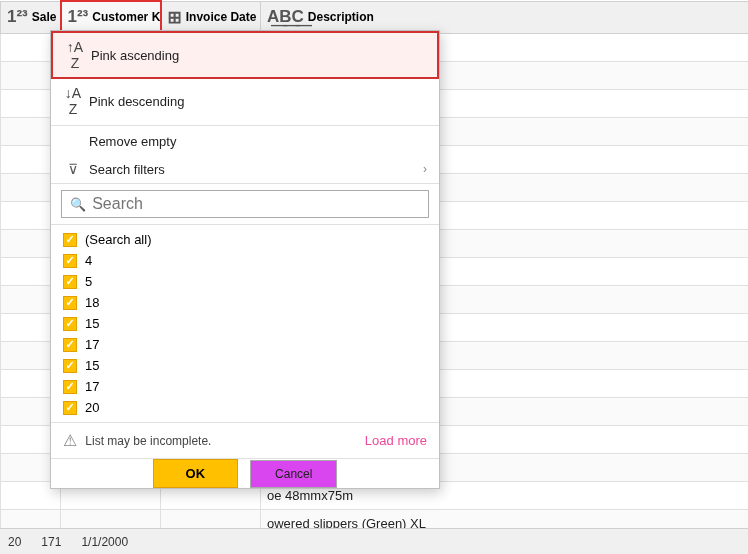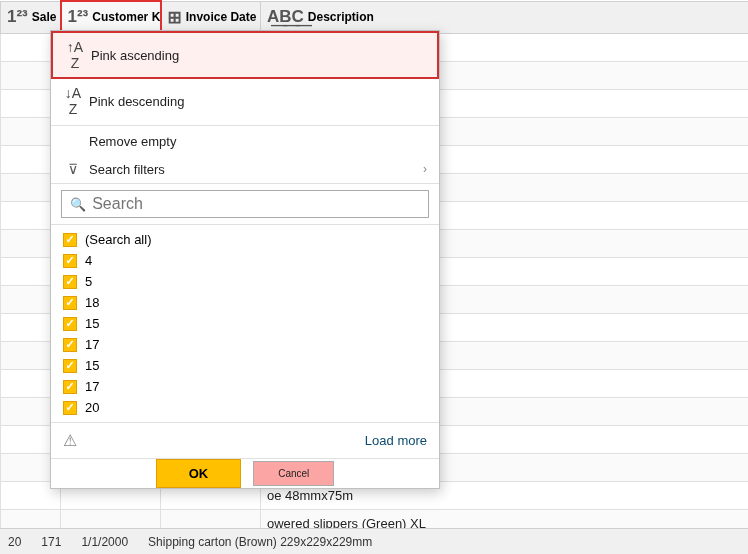--- a/index.html
+++ b/index.html
@@ -218,21 +218,21 @@
       color: #444;
     }
 
     .warn-icon {
       font-size: 16px;
       color: #888;
     }
 
     .load-more-link {
       margin-left: auto;
-      color: #0c4a6e;
+      color: #ec4899;
       cursor: pointer;
       font-size: 13px;
     }
 
     
     .button-bar {
       display: flex;
       align-items: center;
       justify-content: center;
       gap: 12px;
@@ -244,24 +244,24 @@
       background: #ffc000;
       border: 1px solid #e0a000;
       padding: 6px 32px;
       font-size: 13px;
       font-weight: 600;
       cursor: pointer;
       color: #000;
     }
 
     .btn-cancel {
-      background: #fca5a5;
+      background: #d946ef;
       border: 1px solid #aaa;
       padding: 6px 24px;
-      font-size: 10px;
+      font-size: 12px;
       cursor: pointer;
       color: #222;
     }
 
     
     .status-bar {
       position: absolute;
       bottom: 0;
       left: 0; right: 0;
       height: 26px;
@@ -433,21 +433,20 @@
       <td>ML tag t-shirt (Black) 5XL</td>
     </tr>
       </tbody>
   </table>
 </div>
 
 <div class="status-bar">
   <span class="status-cell">20</span>
   <span class="status-cell">171</span>
   <span class="status-cell">1/1/2000</span>
-  <span class="status-cell">Shipping carton (Brown) 229x229x229mm</span>
 </div>
 
 <div class="dropdown-panel">
 
   <div class="dropdown-menu-item menu-highlighted">
     <span class="sort-icon">↑A<br style="line-height:0">Z</span>
     <span>Pink ascending</span>
   </div>
 
   <div class="dropdown-menu-item">
@@ -526,20 +525,21 @@
       <div class="checkbox-item">
       <span class="cb">
         <span class="check">✓</span>
       </span>
       <span>20</span>
     </div>
     </div>
 
   <div class="incomplete-bar">
     <span class="warn-icon">⚠</span>
+    <span>List may be incomplete.</span>
     <span class="load-more-link">Load more</span>
   </div>
 
   <div class="button-bar">
     <button class="btn-ok">OK</button>
     <button class="btn-cancel">Cancel</button>
   </div>
 </div>
 
 </body></html>

